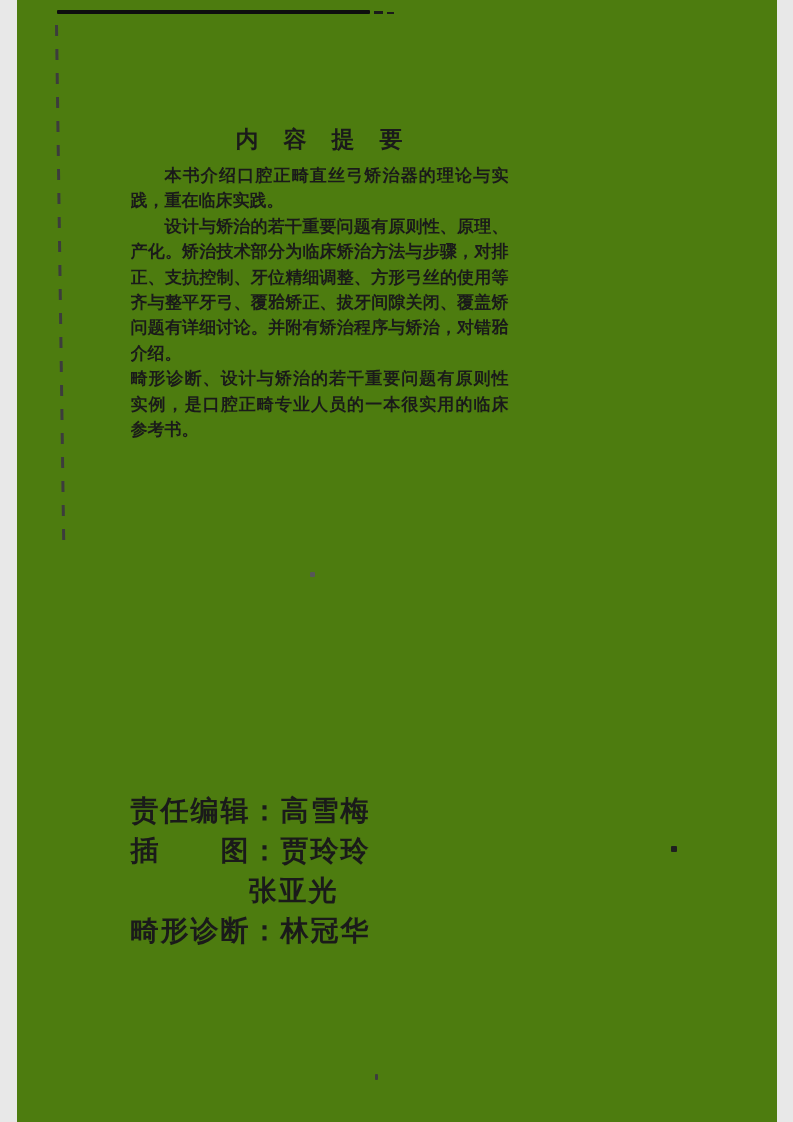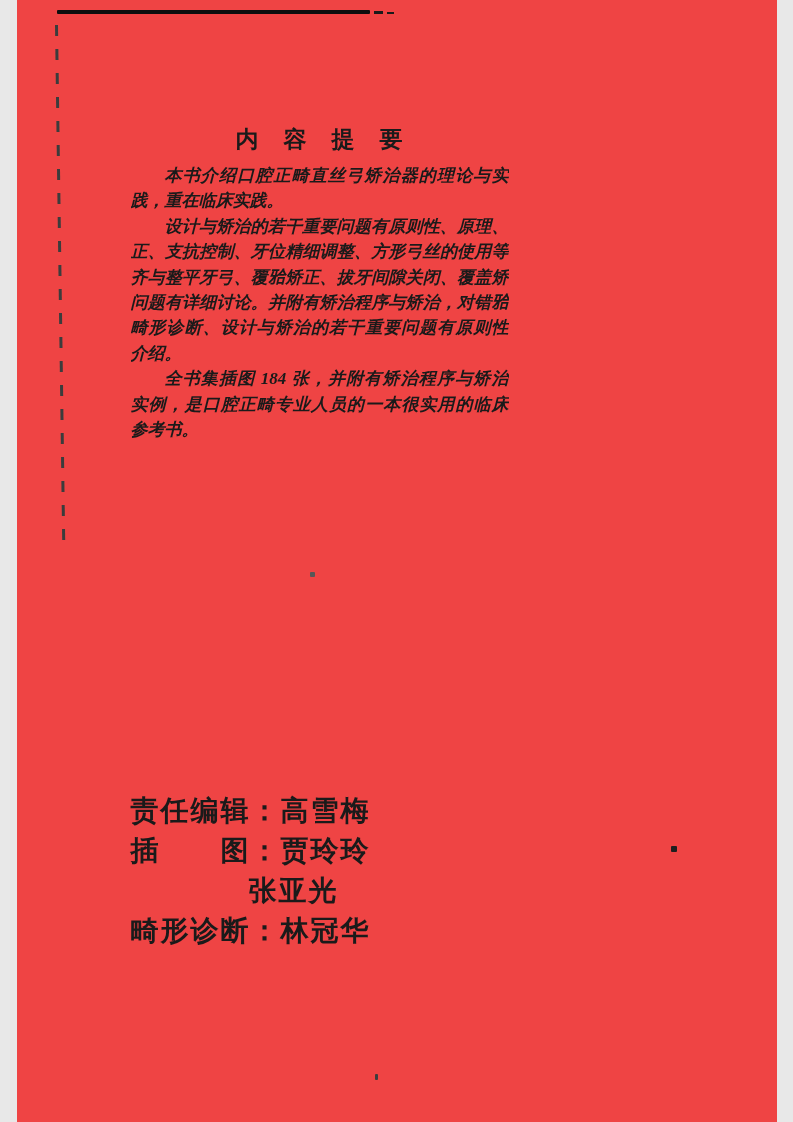--- a/index.html
+++ b/index.html
@@ -1,21 +1,21 @@
 <!DOCTYPE html>
 <html><head>
 <meta charset="utf-8">
 <style>
   html, body { margin: 0; padding: 0; background: #e8e8e8; }
   .page {
     position: relative;
     width: 760px;
     height: 1122px;
     margin: 0 auto;
-    background: #ef4444;
+    background: #4d7c0f;
     overflow: hidden;
     color: #1a1a1a;
     font-family: "Liberation Serif", "DejaVu Serif", serif;
     font-weight: 700;
   }
 
   
   .top-rule {
     position: absolute; left: 40px; top: 10px;
     width: 313px; height: 4px;
@@ -41,21 +41,21 @@
     margin: 0;
     font-size: 23px; font-weight: 700;
     text-align: center;
     letter-spacing: 1px;
     white-space: nowrap;
   }
 
   
   .summary {
     position: absolute; left: 114px; top: 163px; width: 378px;
-    font-size: 17px; line-height: 25.4px; font-style: italic;
+    font-size: 17px; line-height: 25.4px;
   }
   .ln {
     text-align: justify;
     text-align-last: justify;
     height: 25.4px;
     overflow: hidden;
     white-space: nowrap;
   }
   .ln.ind { text-indent: 2em; }
   .ln.end { text-align-last: left; }
@@ -85,26 +85,26 @@
   <div class="top-rule-dash d1"></div>
   <div class="top-rule-dash d2"></div>
   <div class="v-dash"></div>
 
   <h1 class="title">内　容　提　要</h1>
 
   <div class="summary">
     <div class="ln ind">本书介绍口腔正畸直丝弓矫治器的理论与实</div>
     <div class="ln end">践，重在临床实践。</div>
     <div class="ln ind">设计与矫治的若干重要问题有原则性、原理、</div>
+    <div class="ln">产化。矫治技术部分为临床矫治方法与步骤，对排</div>
     <div class="ln">正、支抗控制、牙位精细调整、方形弓丝的使用等</div>
     <div class="ln">齐与整平牙弓、覆𬌗矫正、拔牙间隙关闭、覆盖矫</div>
     <div class="ln">问题有详细讨论。并附有矫治程序与矫治，对错𬌗</div>
+    <div class="ln end">介绍。</div>
     <div class="ln">畸形诊断、设计与矫治的若干重要问题有原则性</div>
-    <div class="ln end">介绍。</div>
-    <div class="ln ind">全书集插图 184 张，并附有矫治程序与矫治</div>
     <div class="ln">实例，是口腔正畸专业人员的一本很实用的临床</div>
     <div class="ln end">参考书。</div>
   </div>
 
   <div class="credits">
     <div class="cr">责任编辑：高雪梅</div>
     <div class="cr">插　　图：贾玲玲</div>
     <div class="cr cr-indent">张亚光</div>
     <div class="cr">畸形诊断：林冠华</div>
   </div>

